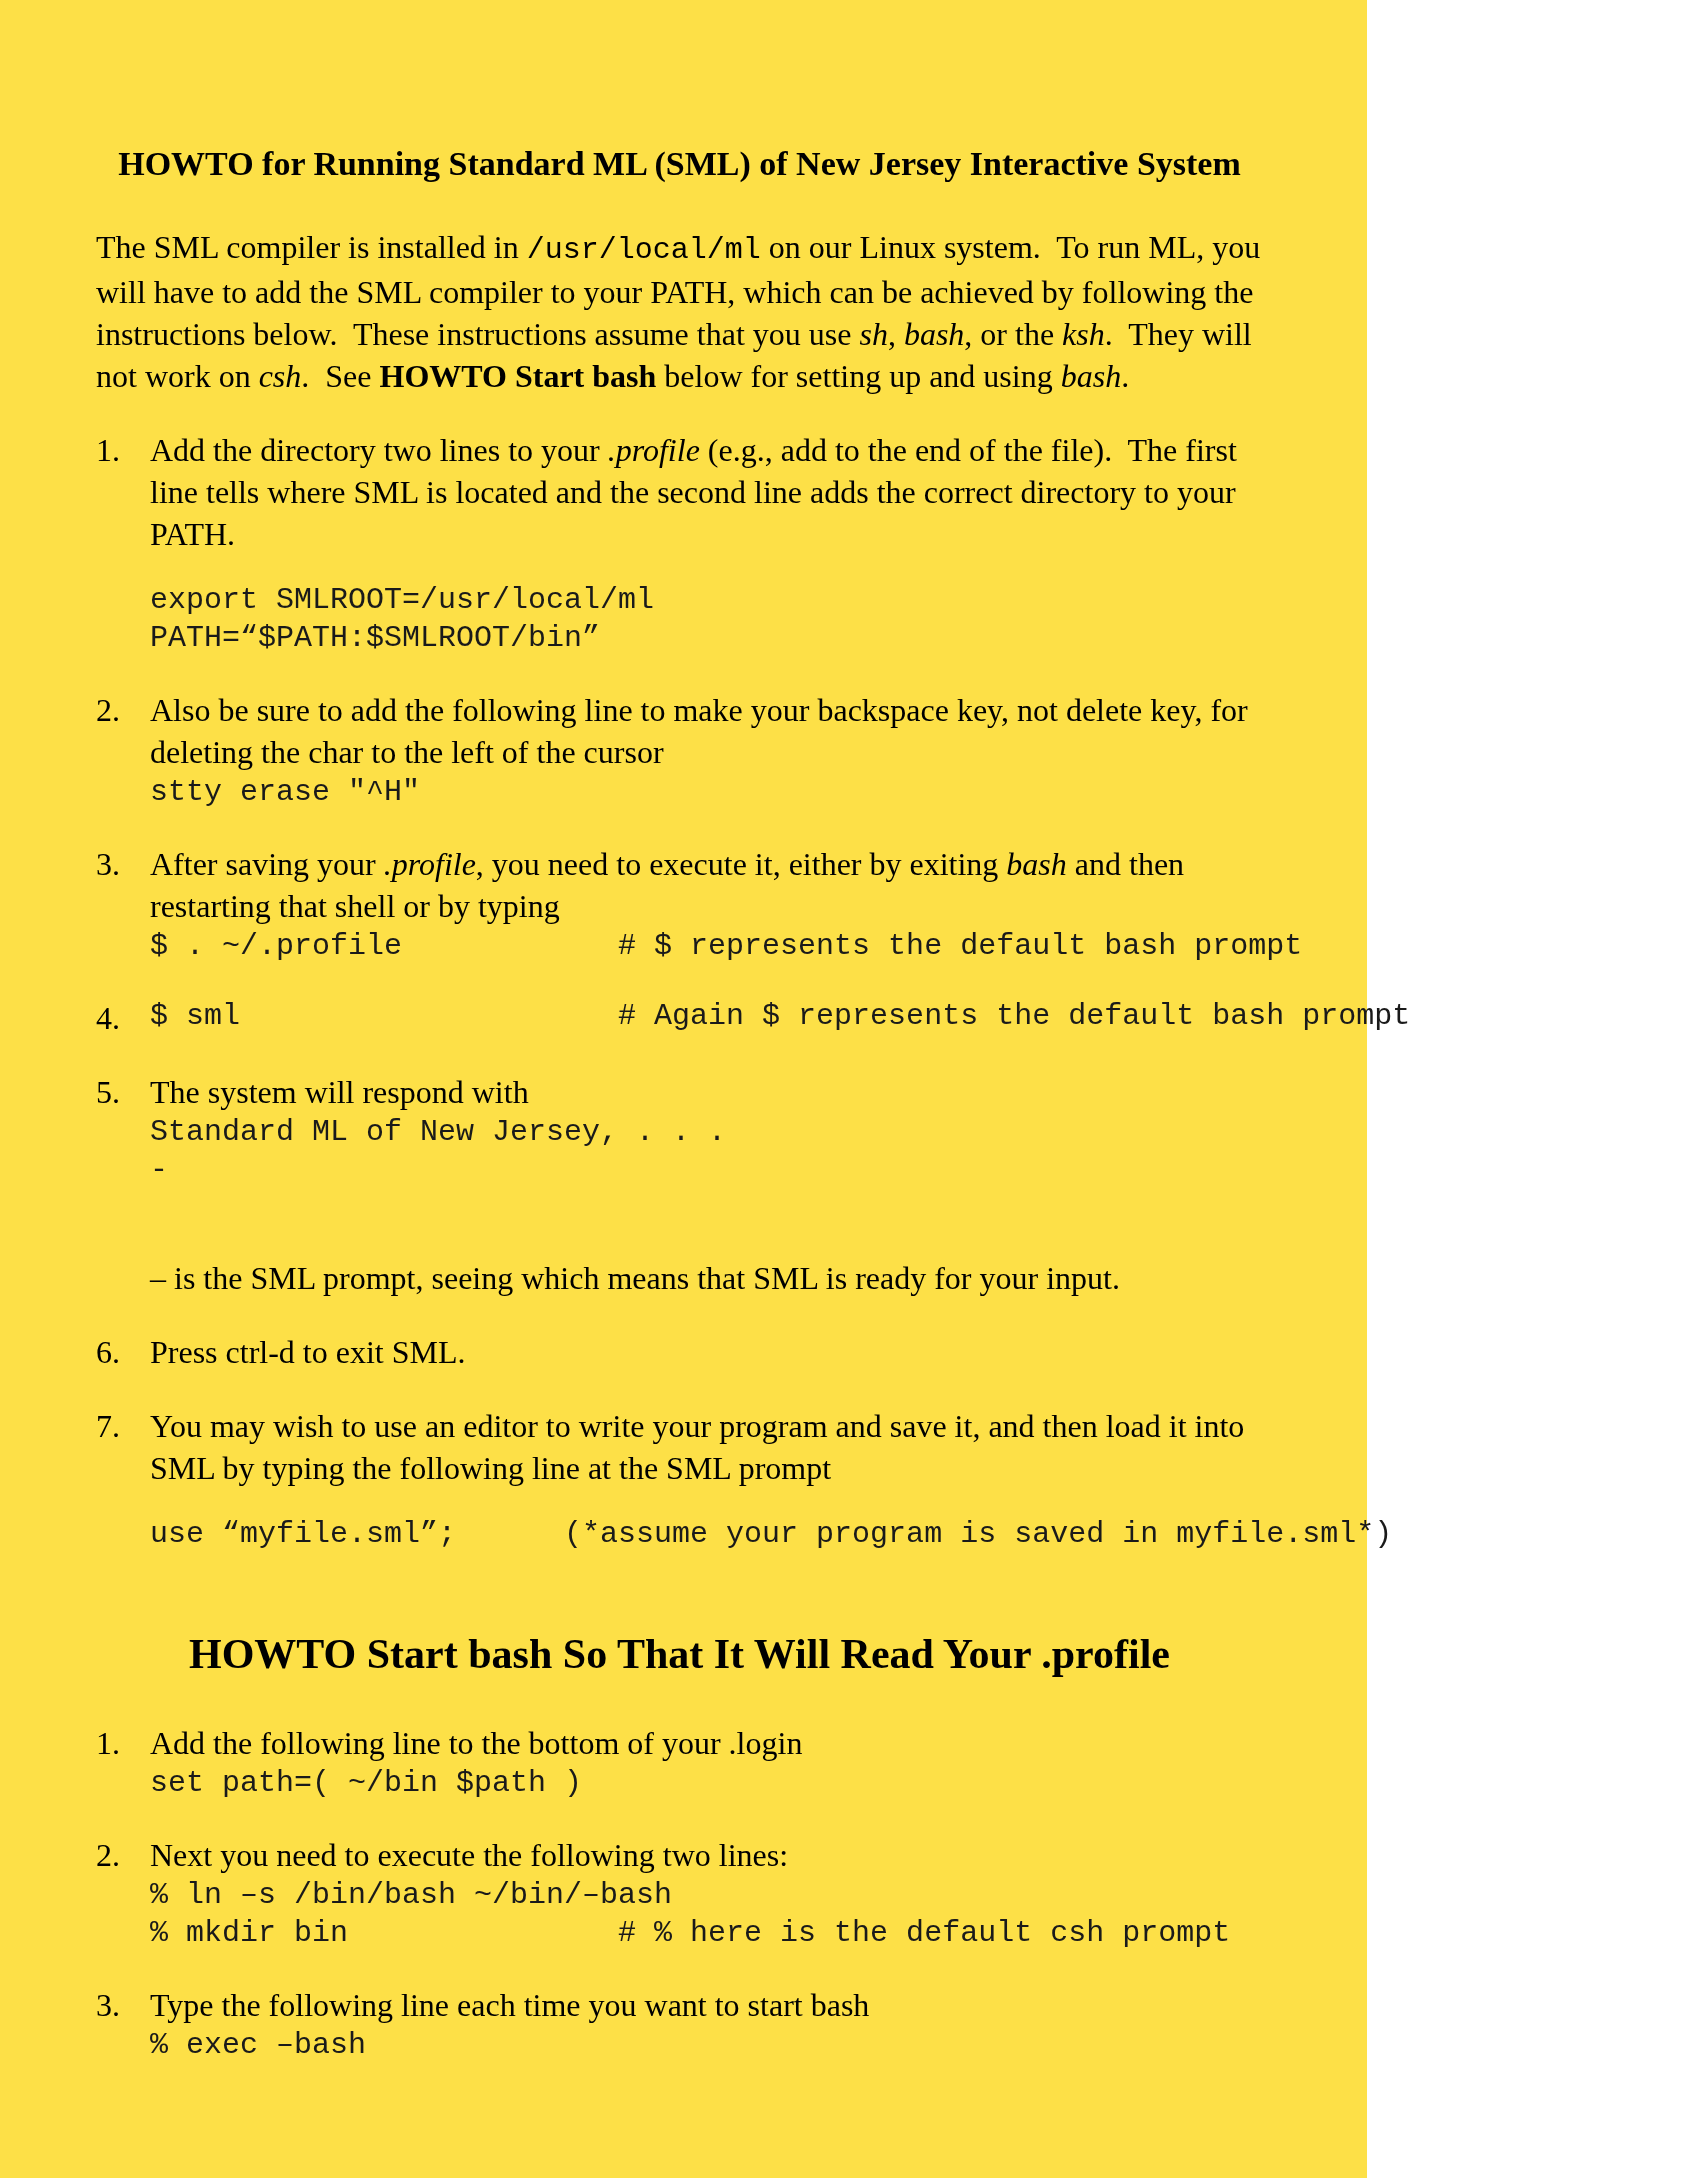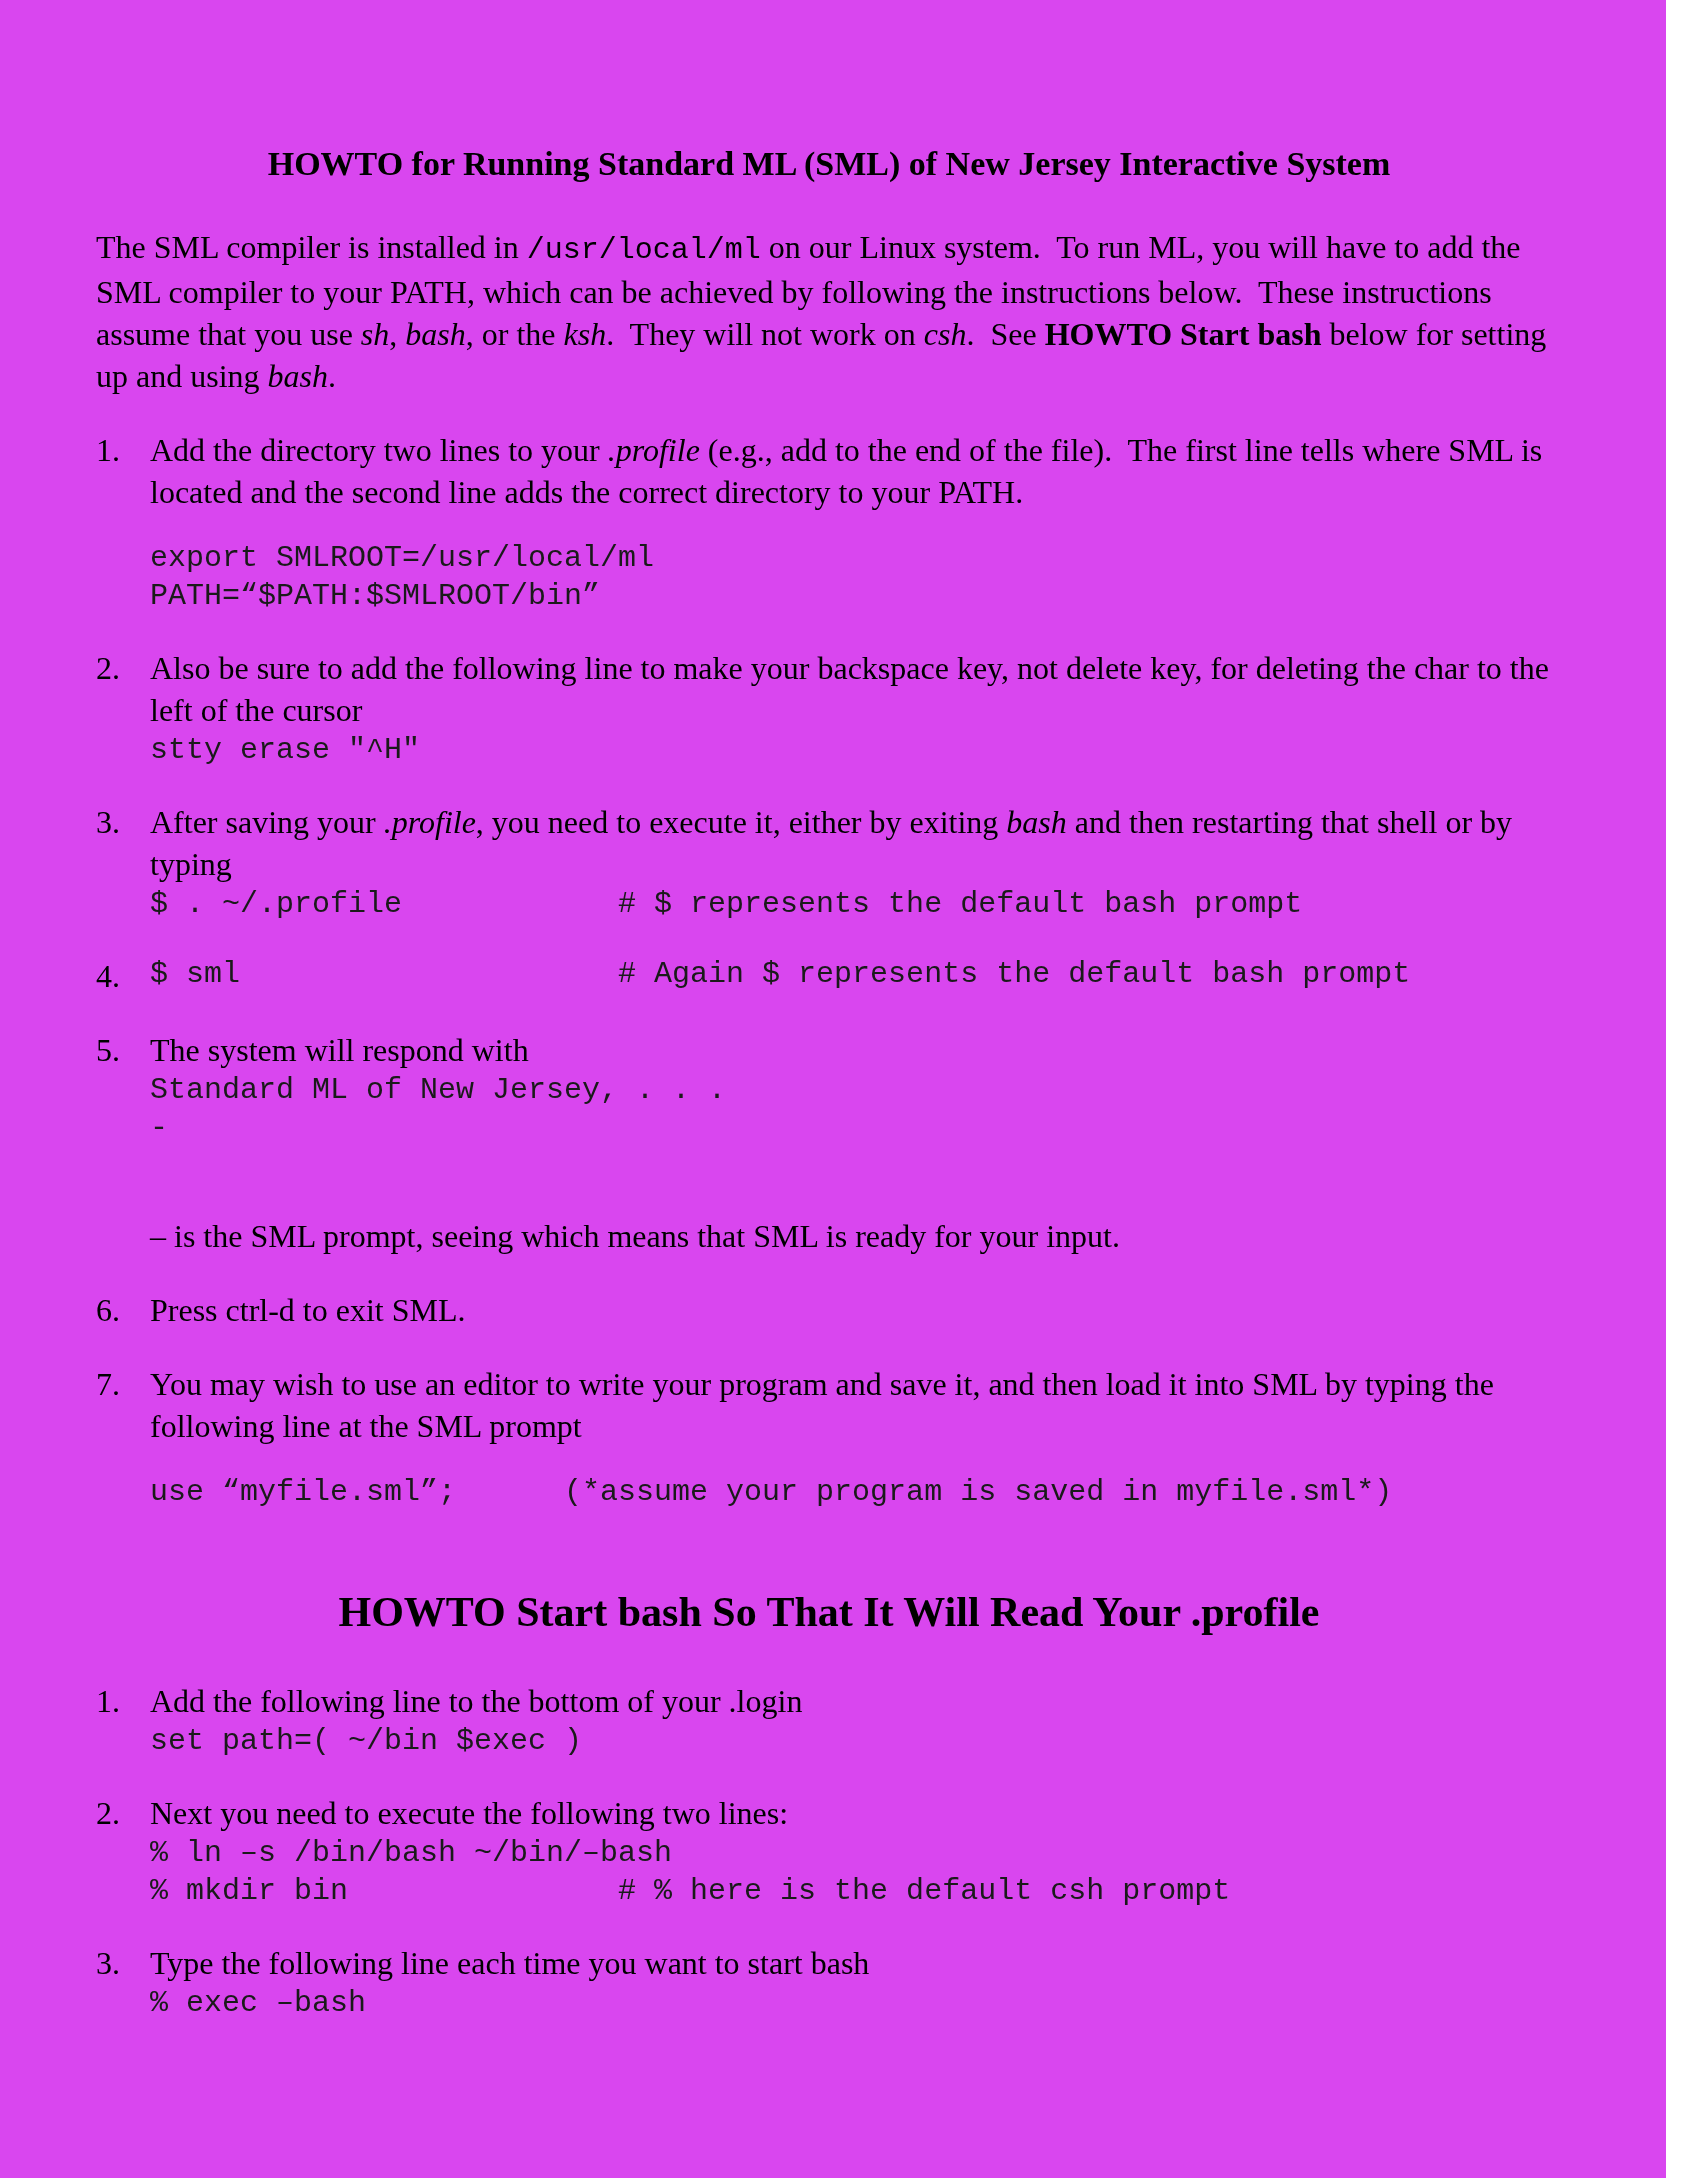--- a/index.html
+++ b/index.html
@@ -1,19 +1,19 @@
 <!DOCTYPE html>
 <html><head>
 <meta charset="utf-8">
 <style>
   html, body { margin:0; padding:0; background:#ffffff; }
   .page {
     position:relative;
-    width:1666px; height:2178px;
-    background:#d946ef;
+    width:1367px; height:2178px;
+    background:#fde047;
     box-sizing:border-box;
     padding:142px 104px 0 96px;
     font-family:"Liberation Serif","DejaVu Serif",serif;
     font-size:32px;
     line-height:42px;
     color:#000000;
   }
   h1.doc-title {
     font-size:34px;
     font-weight:bold;
@@ -116,21 +116,21 @@
       <div class="codeline code-gap">use “myfile.sml”;      (*assume your program is saved in myfile.sml*)</div>
     </div>
   </div>
 
   <h2 class="doc-title2">HOWTO Start bash So That It Will Read Your .profile</h2>
 
   <div class="item first-after-title">
     <span class="num">1.</span>
     <div class="ibody">
       <p class="t">Add the following line to the bottom of your .login</p>
-      <div class="codeline">set path=( ~/bin $exec )</div>
+      <div class="codeline">set path=( ~/bin $path )</div>
     </div>
   </div>
 
   <div class="item">
     <span class="num">2.</span>
     <div class="ibody">
       <p class="t">Next you need to execute the following two lines:</p>
       <div class="codeline">% ln –s /bin/bash ~/bin/–bash</div>
       <div class="codeline">% mkdir bin               # % here is the default csh prompt</div>
     </div>

